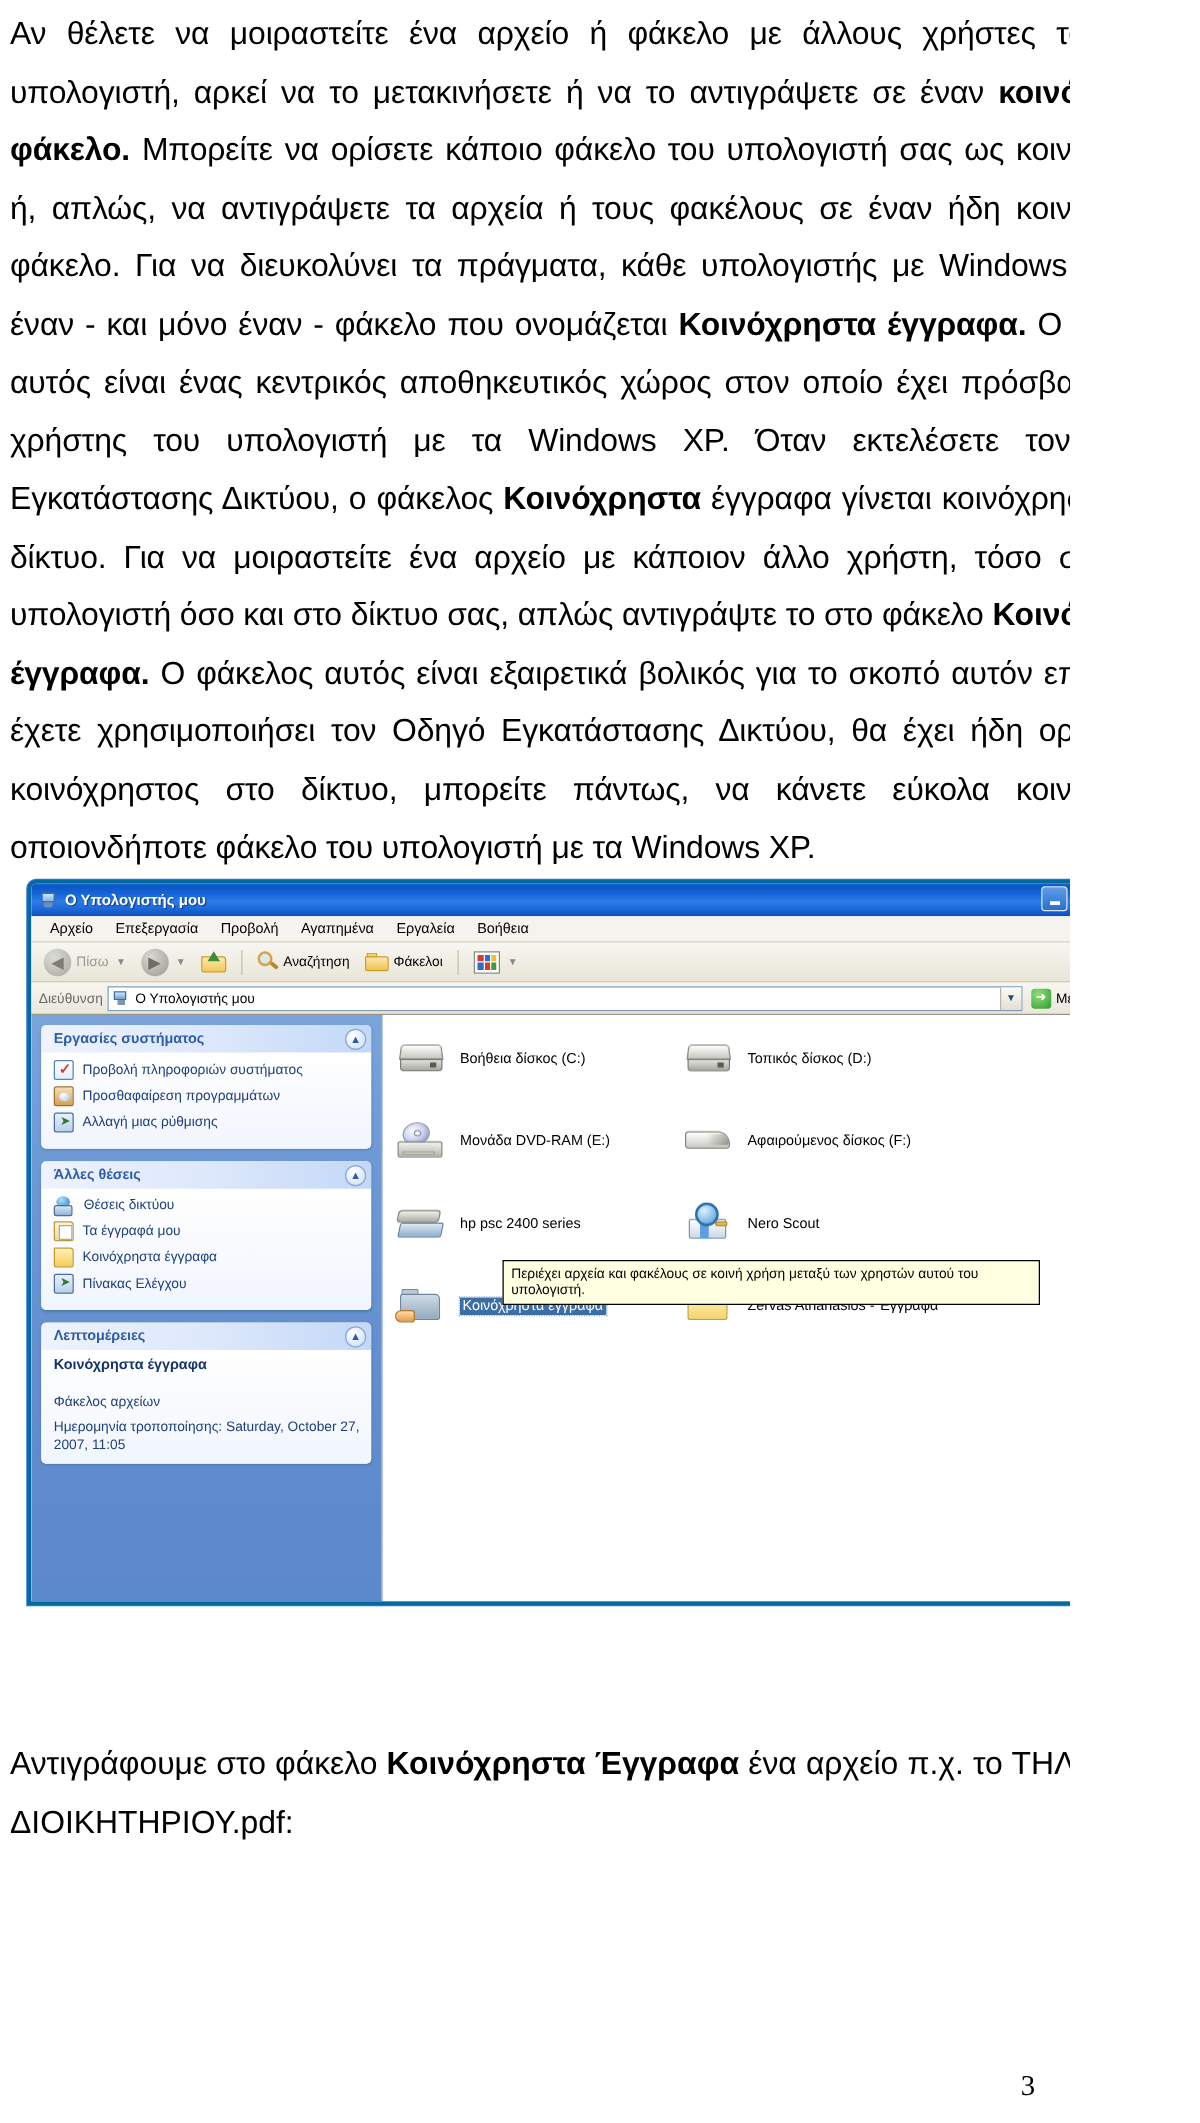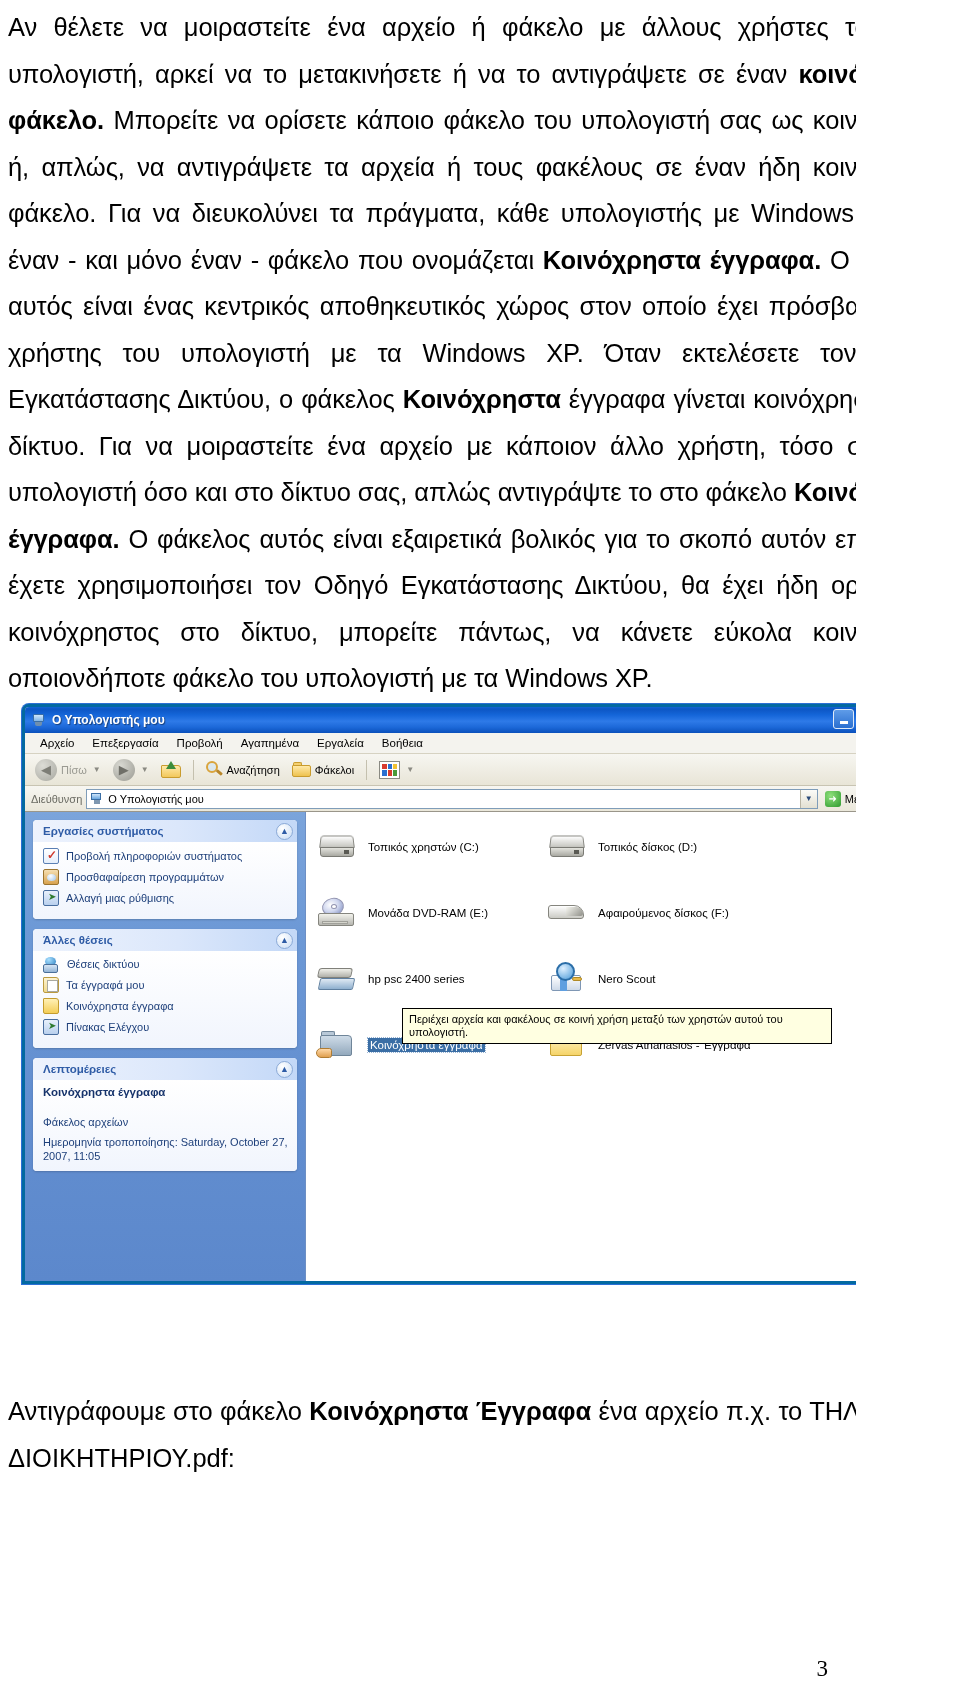--- a/index.html
+++ b/index.html
@@ -587,21 +587,21 @@
 
       <div class="filepane">
         <div class="file-grid">
 
           <div class="file-item">
             <span class="fi-ic ic-hdd">
               <span class="top"></span>
                 <span class="front"></span>
                 <span class="led"></span>
             </span>
-            <span class="file-label">Τοπικός χρηστών (C:)</span>
+            <span class="file-label">Βοήθεια δίσκος (C:)</span>
           </div>
 
           <div class="file-item">
             <span class="fi-ic ic-hdd">
               <span class="top"></span>
                 <span class="front"></span>
                 <span class="led"></span>
             </span>
             <span class="file-label">Τοπικός δίσκος (D:)</span>
           </div>

